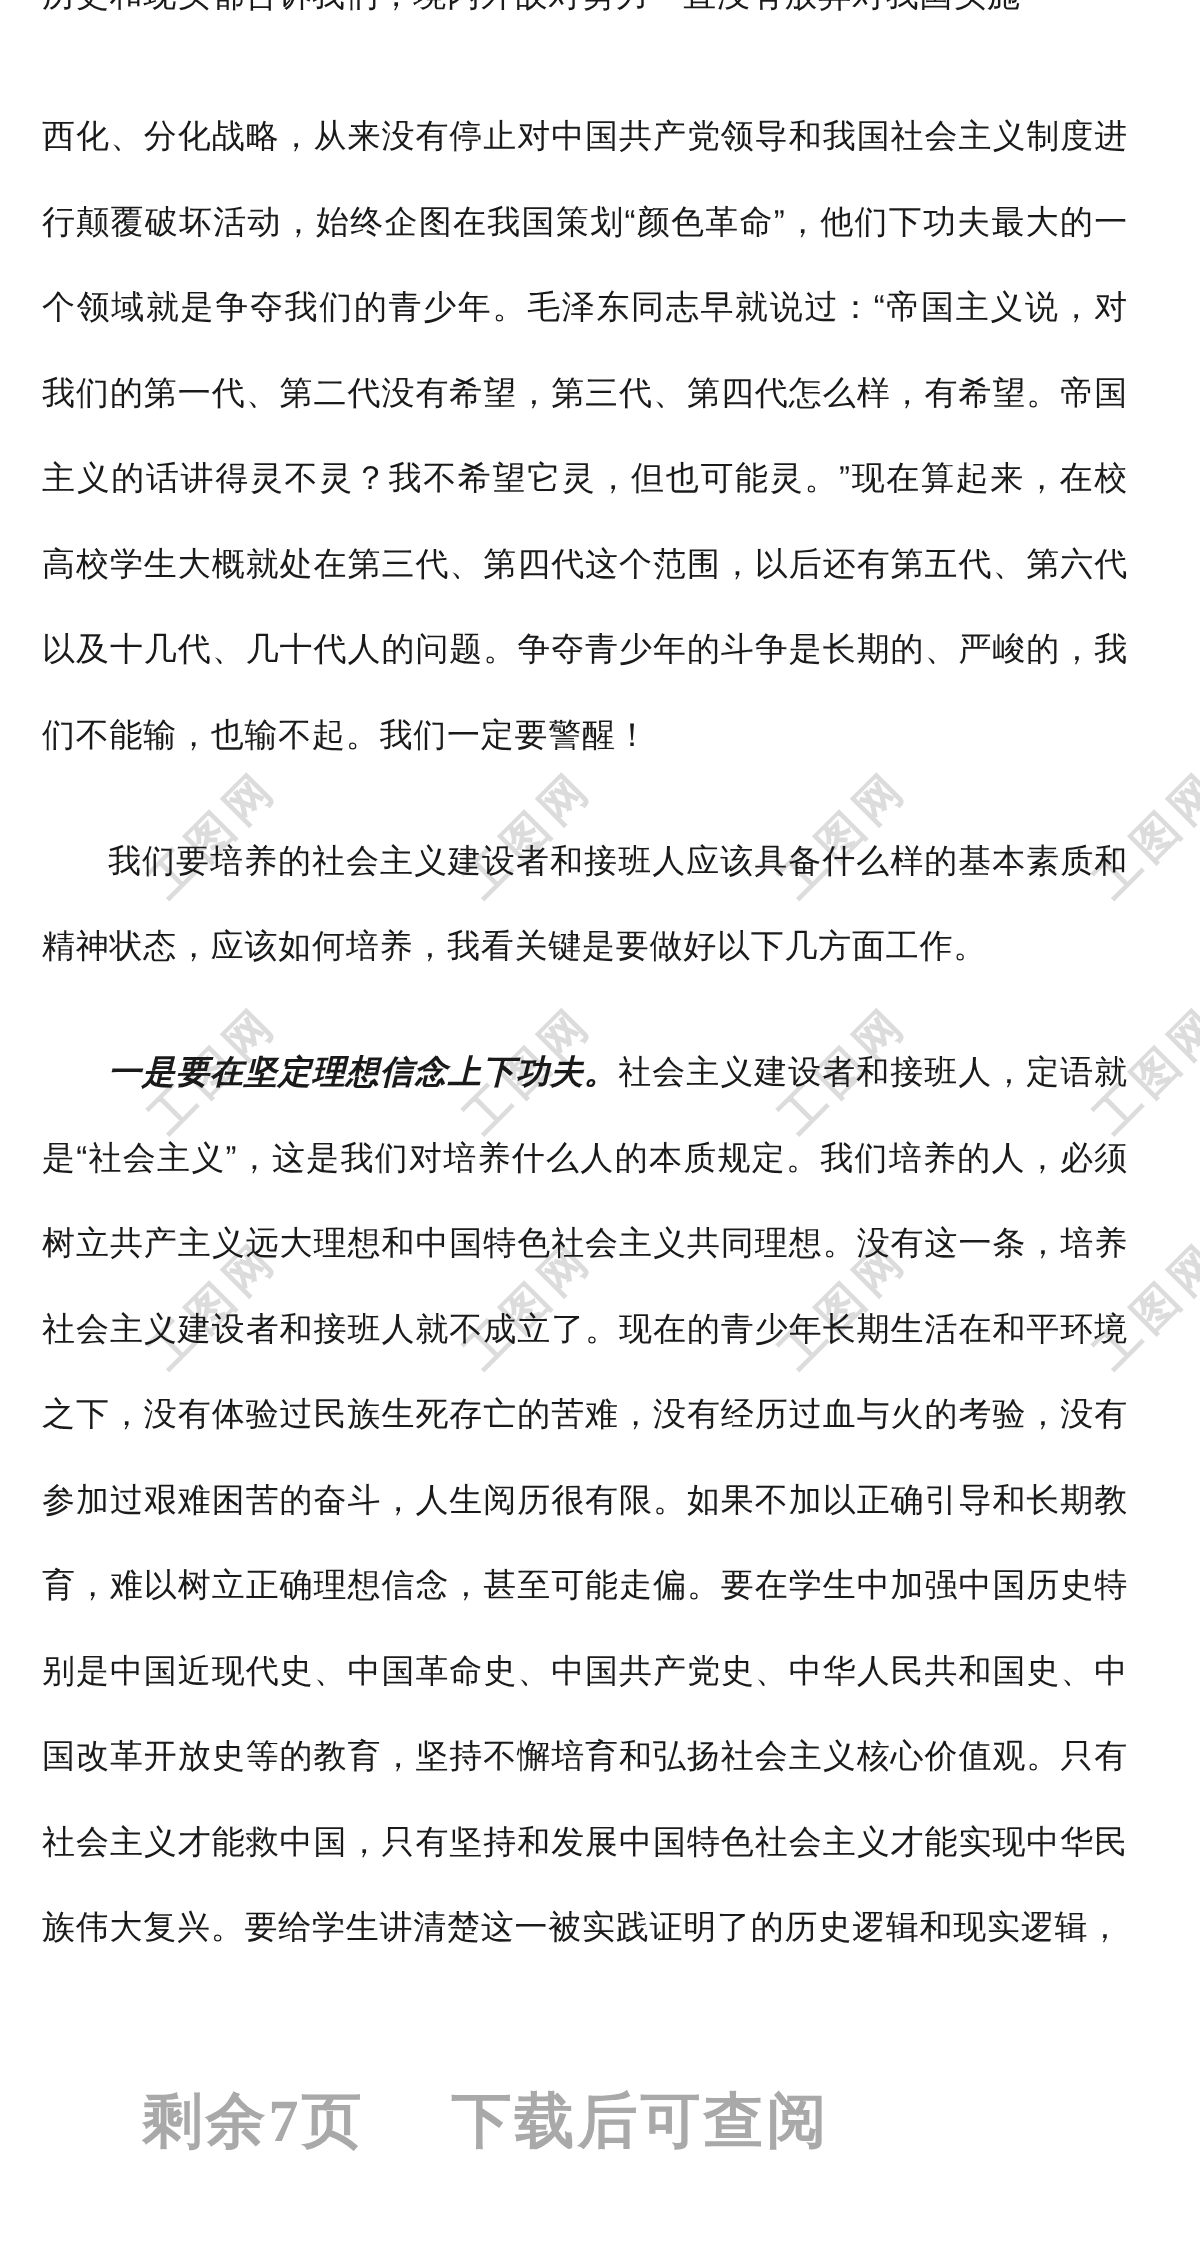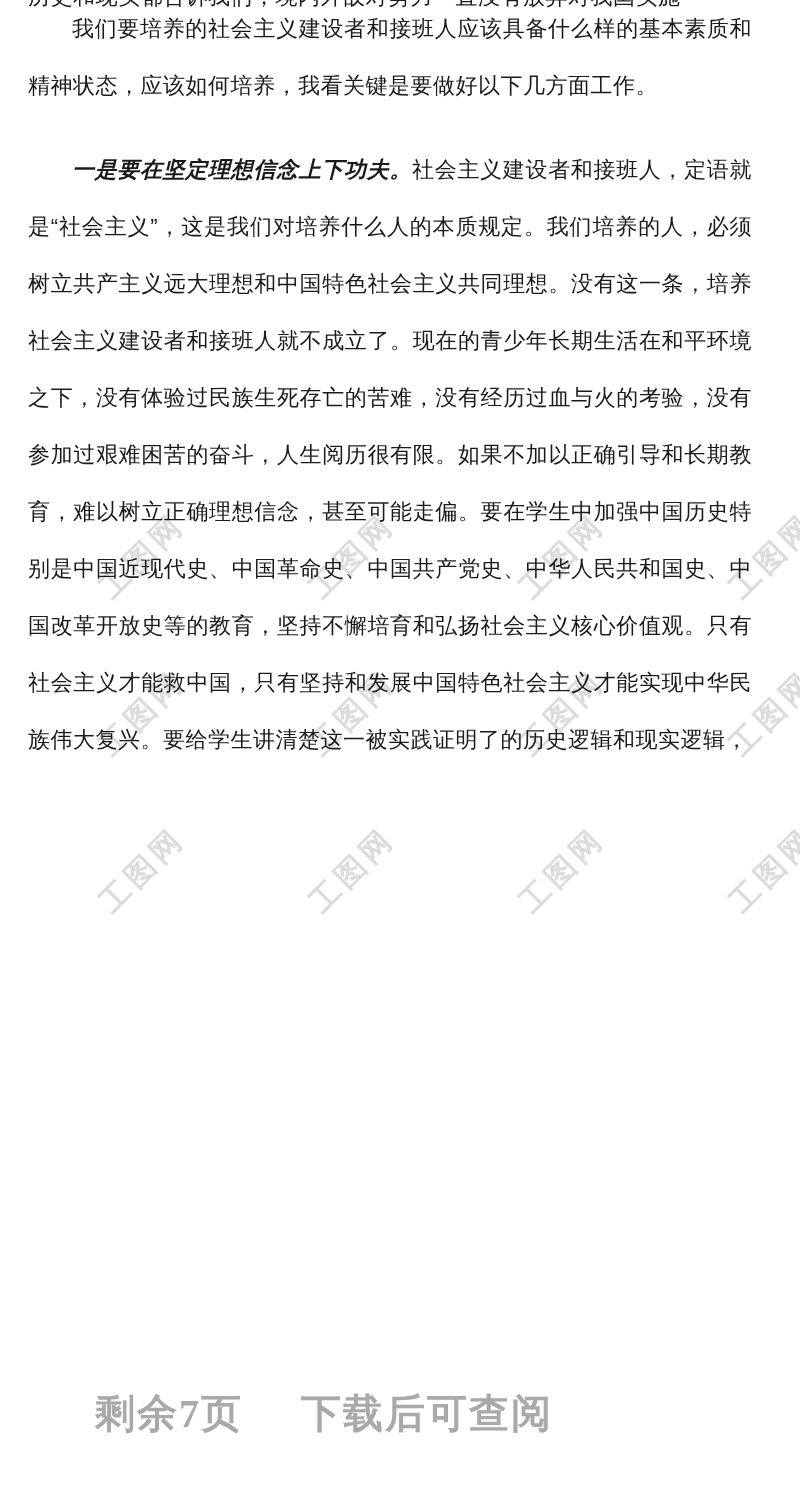--- a/index.html
+++ b/index.html
@@ -101,20 +101,21 @@
     <span class="wm" style="color: rgb(220, 220, 220); left: 720px; top: 693px;">工图网</span>
     <span class="wm" style="color: rgb(220, 220, 220); left: 90px; top: 850px;">工图网</span>
     <span class="wm" style="color: rgb(220, 220, 220); left: 300px; top: 850px;">工图网</span>
     <span class="wm" style="color: rgb(220, 220, 220); left: 510px; top: 850px;">工图网</span>
     <span class="wm" style="color: rgb(220, 220, 220); left: 720px; top: 850px;">工图网</span>
   </div>
 
 <div id="doc" style="color: rgb(26, 26, 26);">
   <div id="clipped-line">历史和现实都告诉我们，境内外敌对势力一直没有放弃对我国实施</div>
 
+  <p class="para first">西化、分化战略，从来没有停止对中国共产党领导和我国社会主义制度进行颠覆破坏活动，始终企图在我国策划“颜色革命”，他们下功夫最大的一个领域就是争夺我们的青少年。毛泽东同志早就说过：“帝国主义说，对我们的第一代、第二代没有希望，第三代、第四代怎么样，有希望。帝国主义的话讲得灵不灵？我不希望它灵，但也可能灵。”现在算起来，在校高校学生大概就处在第三代、第四代这个范围，以后还有第五代、第六代以及十几代、几十代人的问题。争夺青少年的斗争是长期的、严峻的，我们不能输，也输不起。我们一定要警醒！</p>
 
   <p class="para indent">我们要培养的社会主义建设者和接班人应该具备什么样的基本素质和精神状态，应该如何培养，我看关键是要做好以下几方面工作。</p>
 
   <p class="para indent"><b class="bold-lead">一是要在坚定理想信念上下功夫。</b><span>社会主义建设者和接班人，定语就是“社会主义”，这是我们对培养什么人的本质规定。我们培养的人，必须树立共产主义远大理想和中国特色社会主义共同理想。没有这一条，培养社会主义建设者和接班人就不成立了。现在的青少年长期生活在和平环境之下，没有体验过民族生死存亡的苦难，没有经历过血与火的考验，没有参加过艰难困苦的奋斗，人生阅历很有限。如果不加以正确引导和长期教育，难以树立正确理想信念，甚至可能走偏。要在学生中加强中国历史特别是中国近现代史、中国革命史、中国共产党史、中华人民共和国史、中国改革开放史等的教育，坚持不懈培育和弘扬社会主义核心价值观。只有社会主义才能救中国，只有坚持和发展中国特色社会主义才能实现中华民族伟大复兴。要给学生讲清楚这一被实践证明了的历史逻辑和现实逻辑，</span></p>
 </div>
 
 <div id="footer-notice" style="color: rgb(169, 169, 169);">
   <span>剩余7页</span><span class="gap"></span><span>下载后可查阅</span>
 </div>
 

